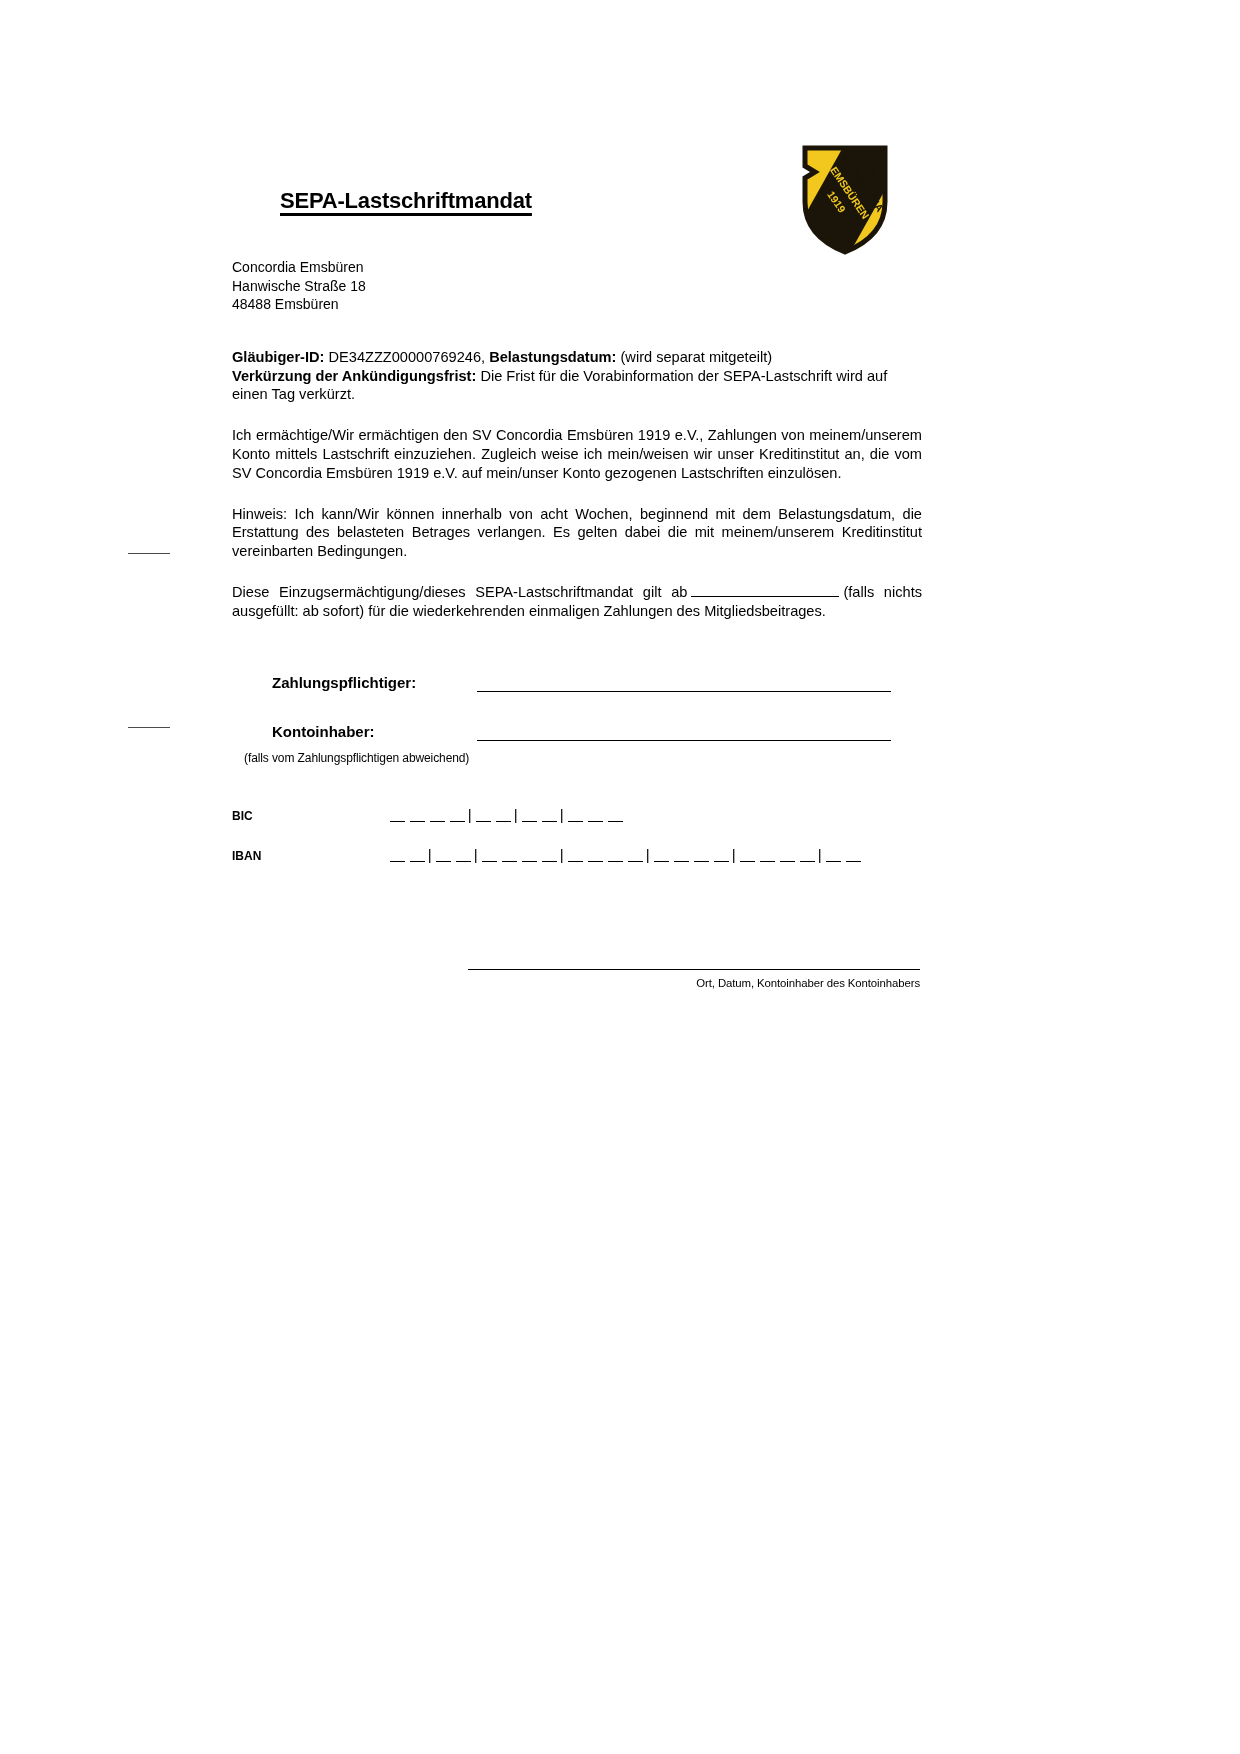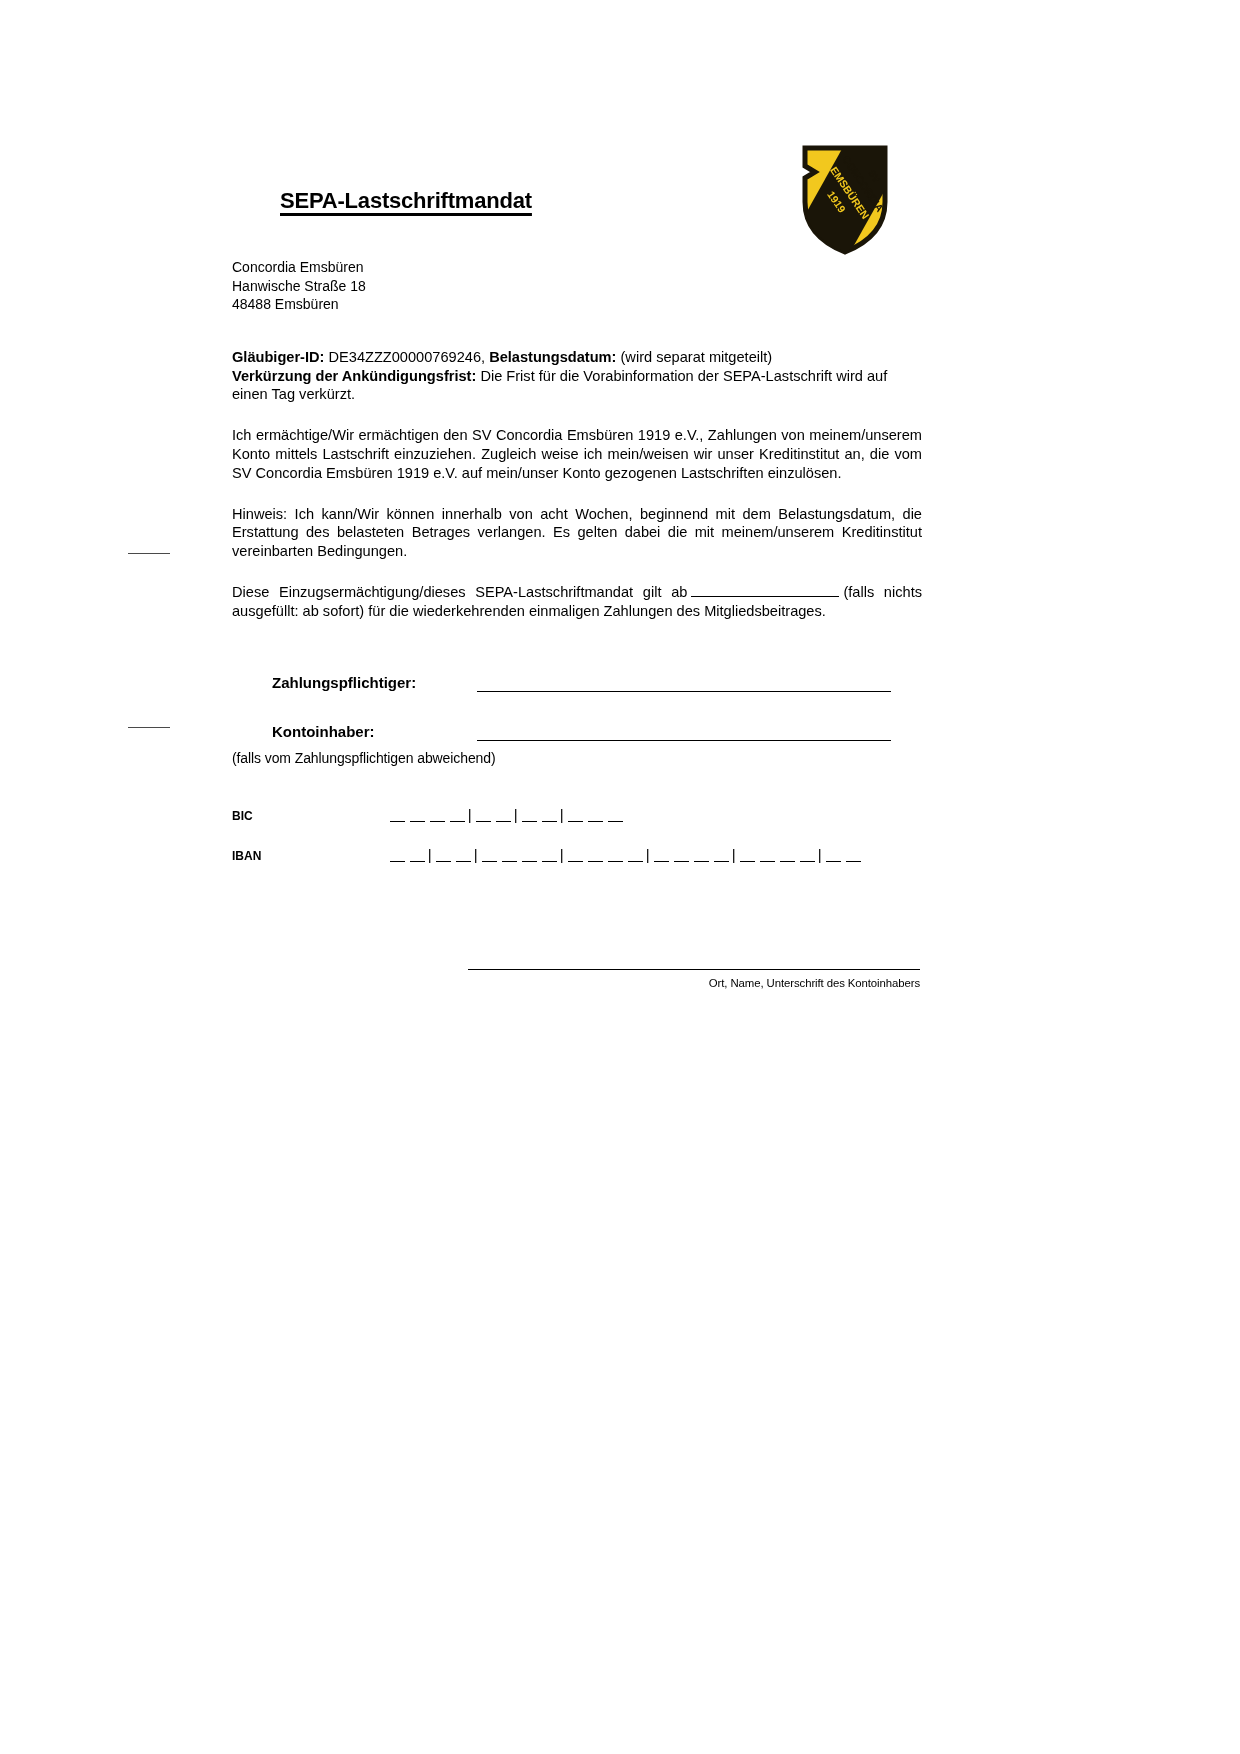--- a/index.html
+++ b/index.html
@@ -110,23 +110,23 @@
     flex: 0 0 205px;
     line-height: 18px;
   }
   .field-rule {
     flex: 1 1 auto;
     border-bottom: 1.6px solid #000;
     height: 15px;
     margin-right: 31px;
   }
   .field-sub {
-    font-size: 14px;
+    font-size: 12px;
     line-height: 12px;
-    margin: 1px 0 0 0;
+    margin: 1px 0 0 12px;
     letter-spacing: -0.1px;
   }
   .row-gap { height: 14px; }
 
   
   .code-block {
     position: absolute;
     left: 232px;
     top: 808px;
     width: 700px;
@@ -269,16 +269,16 @@
       <div class="code-cells" id="bic-cells"><span class="cell"></span><span class="cell"></span><span class="cell"></span><span class="cell"></span><span class="sep">|</span><span class="cell"></span><span class="cell"></span><span class="sep">|</span><span class="cell"></span><span class="cell"></span><span class="sep">|</span><span class="cell"></span><span class="cell"></span><span class="cell"></span></div>
     </div>
     <div class="code-row">
       <div class="code-label">IBAN</div>
       <div class="code-cells" id="iban-cells"><span class="cell"></span><span class="cell"></span><span class="sep">|</span><span class="cell"></span><span class="cell"></span><span class="sep">|</span><span class="cell"></span><span class="cell"></span><span class="cell"></span><span class="cell"></span><span class="sep">|</span><span class="cell"></span><span class="cell"></span><span class="cell"></span><span class="cell"></span><span class="sep">|</span><span class="cell"></span><span class="cell"></span><span class="cell"></span><span class="cell"></span><span class="sep">|</span><span class="cell"></span><span class="cell"></span><span class="cell"></span><span class="cell"></span><span class="sep">|</span><span class="cell"></span><span class="cell"></span></div>
     </div>
   </div>
 
   <div class="sig">
     <div class="sig-rule"></div>
-    <div class="sig-caption">Ort, Name, Unterschrift des Kontoinhabers</div>
+    <div class="sig-caption">Ort, Datum, Kontoinhaber des Kontoinhabers</div>
   </div>
 
 </div>
 
 </body></html>

